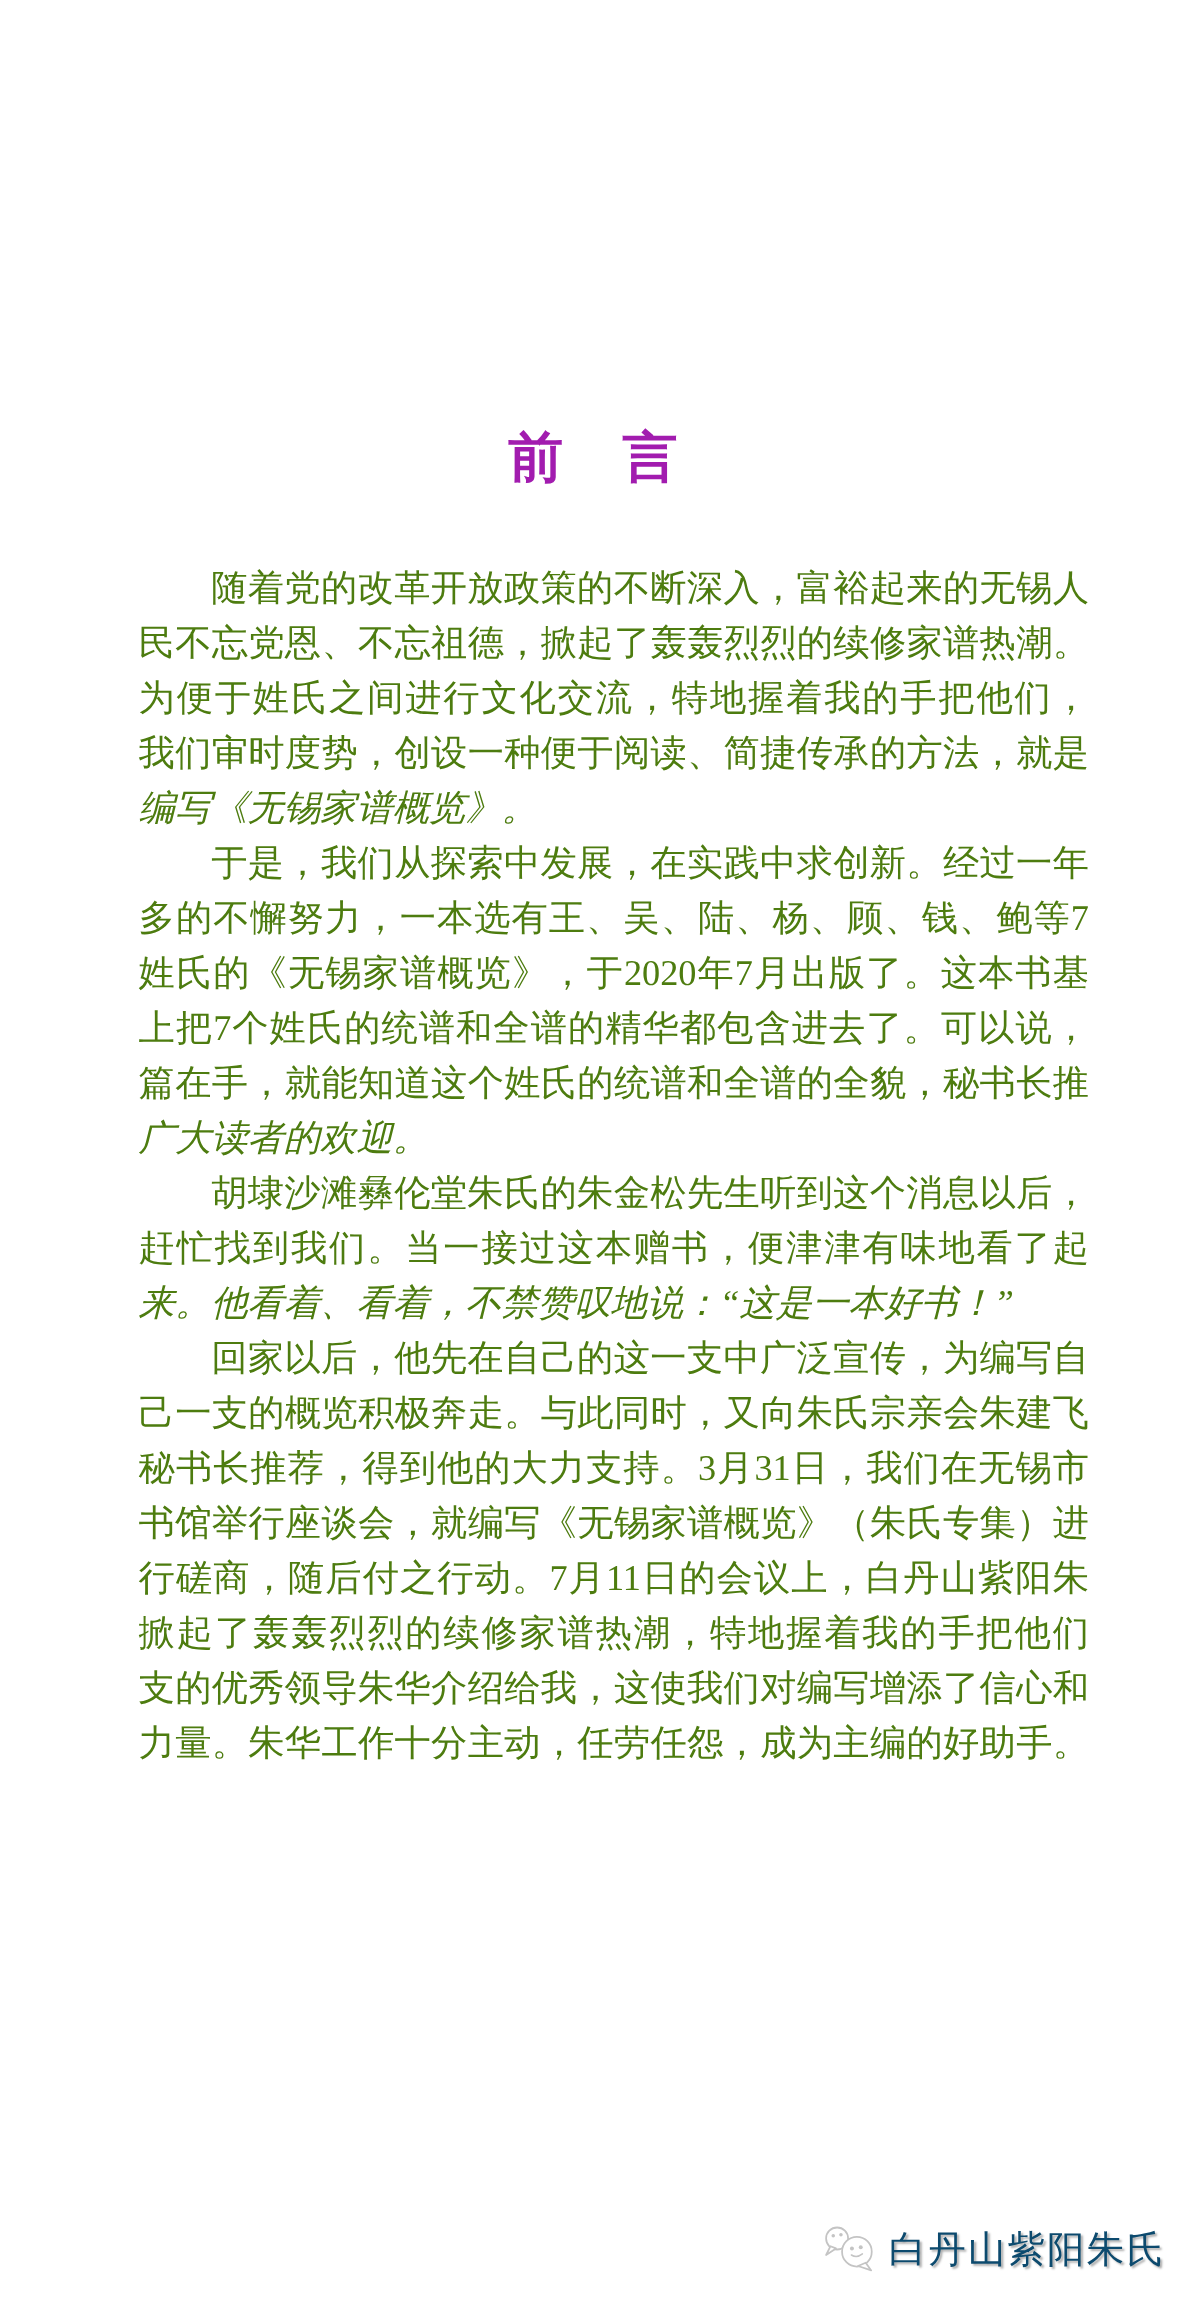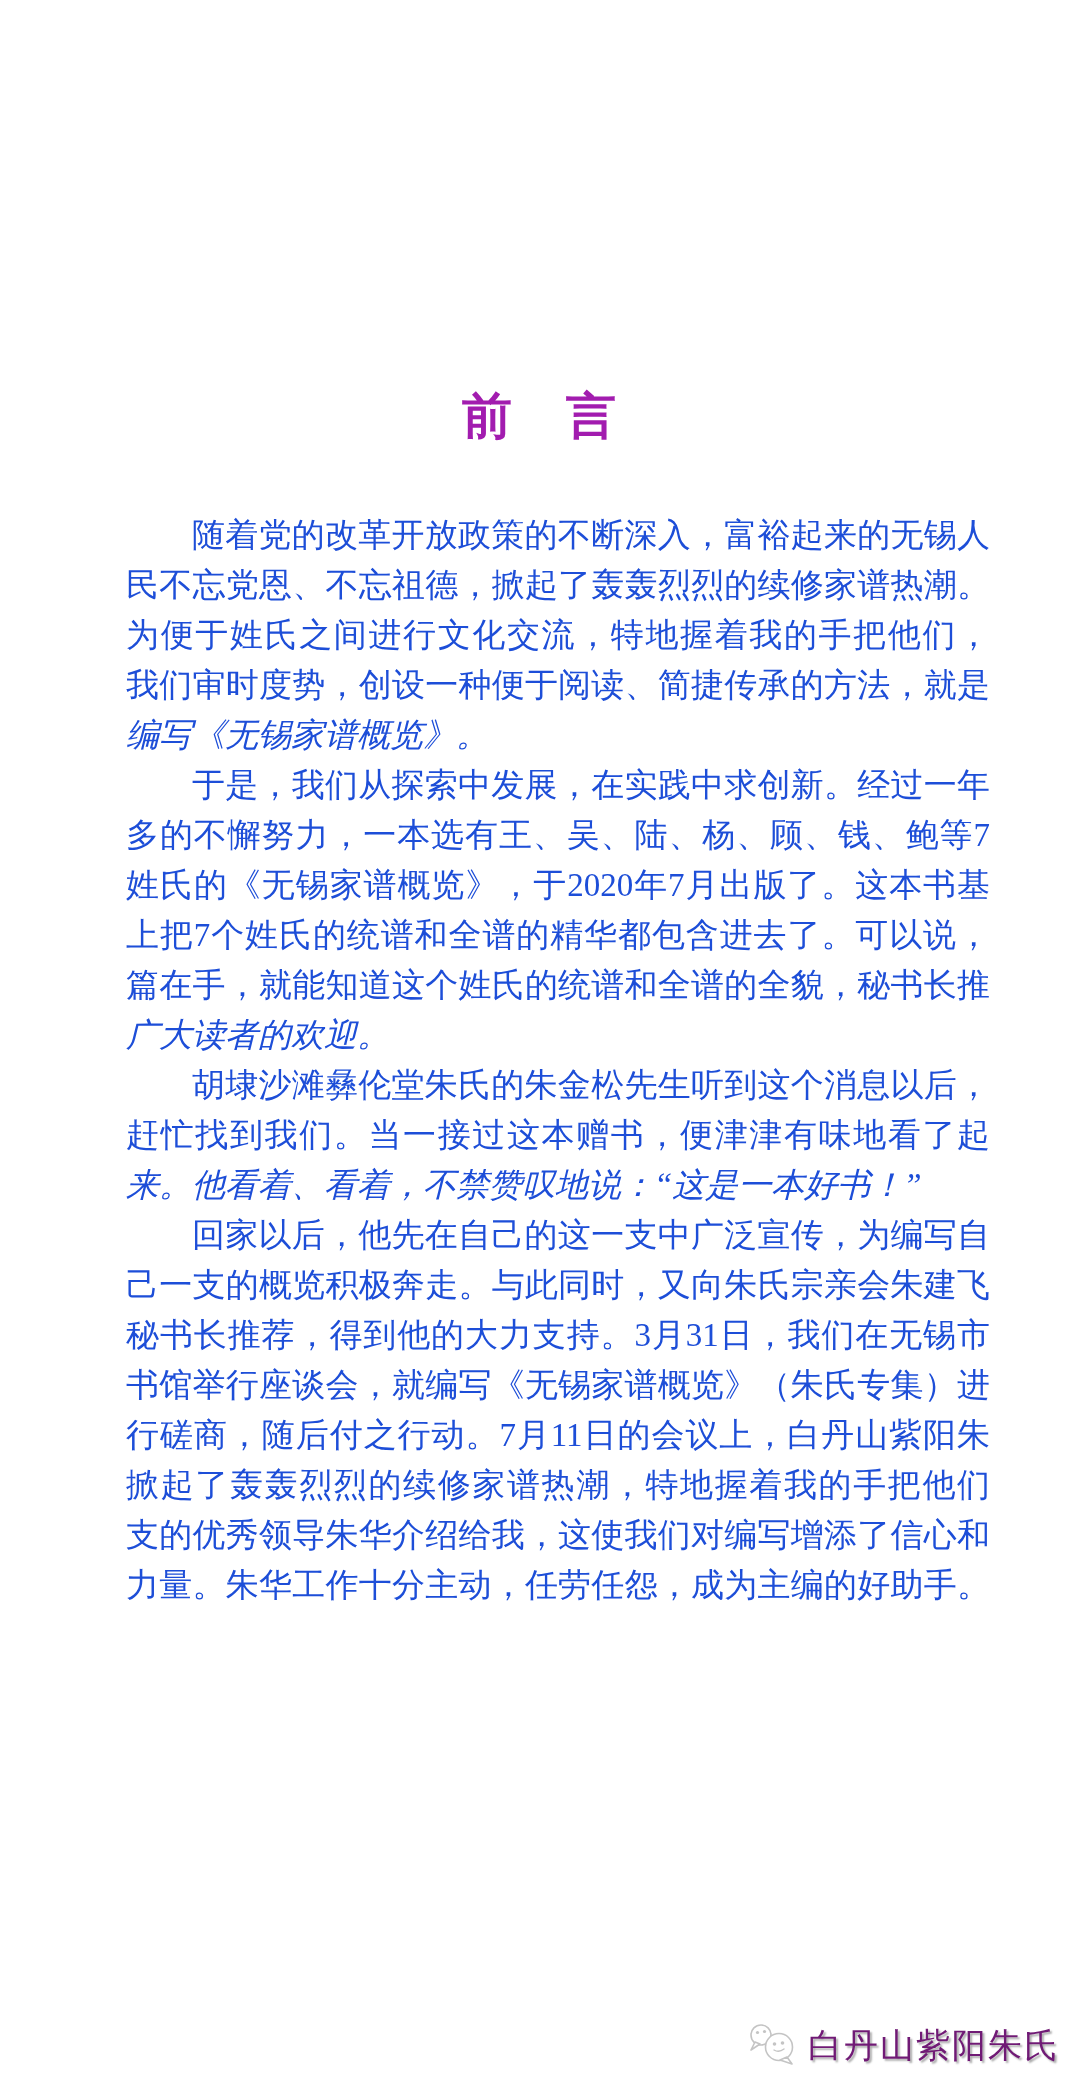--- a/index.html
+++ b/index.html
@@ -31,21 +31,21 @@
   .text-block {
     position: absolute;
     top: 510px;
     left: 126px;
     width: 864px;
   }
   .line {
     height: 50px;
     line-height: 50px;
     font-size: 33px;
-    color: #1d4ed8;
+    color: #4d7c0f;
     text-align: justify;
     text-align-last: justify;
     text-justify: inter-character;
     overflow: hidden;
   }
   .line.first {
     text-indent: 66px;
   }
   .line.end {
     text-align-last: left;
@@ -57,21 +57,21 @@
     right: 20px;
     display: flex;
     align-items: center;
     gap: 9px;
   }
   .watermark .wm-text {
     font-family: "Liberation Sans", "DejaVu Sans", sans-serif;
     font-size: 34px;
     line-height: 40px;
     letter-spacing: 2px;
-    color: #701a75;
+    color: #0c4a6e;
     text-shadow: 2px 2px 2px #ababab;
   }
   .watermark svg {
     display: block;
   }
 </style>
 </head>
 <body>
 
 <div class="page">

